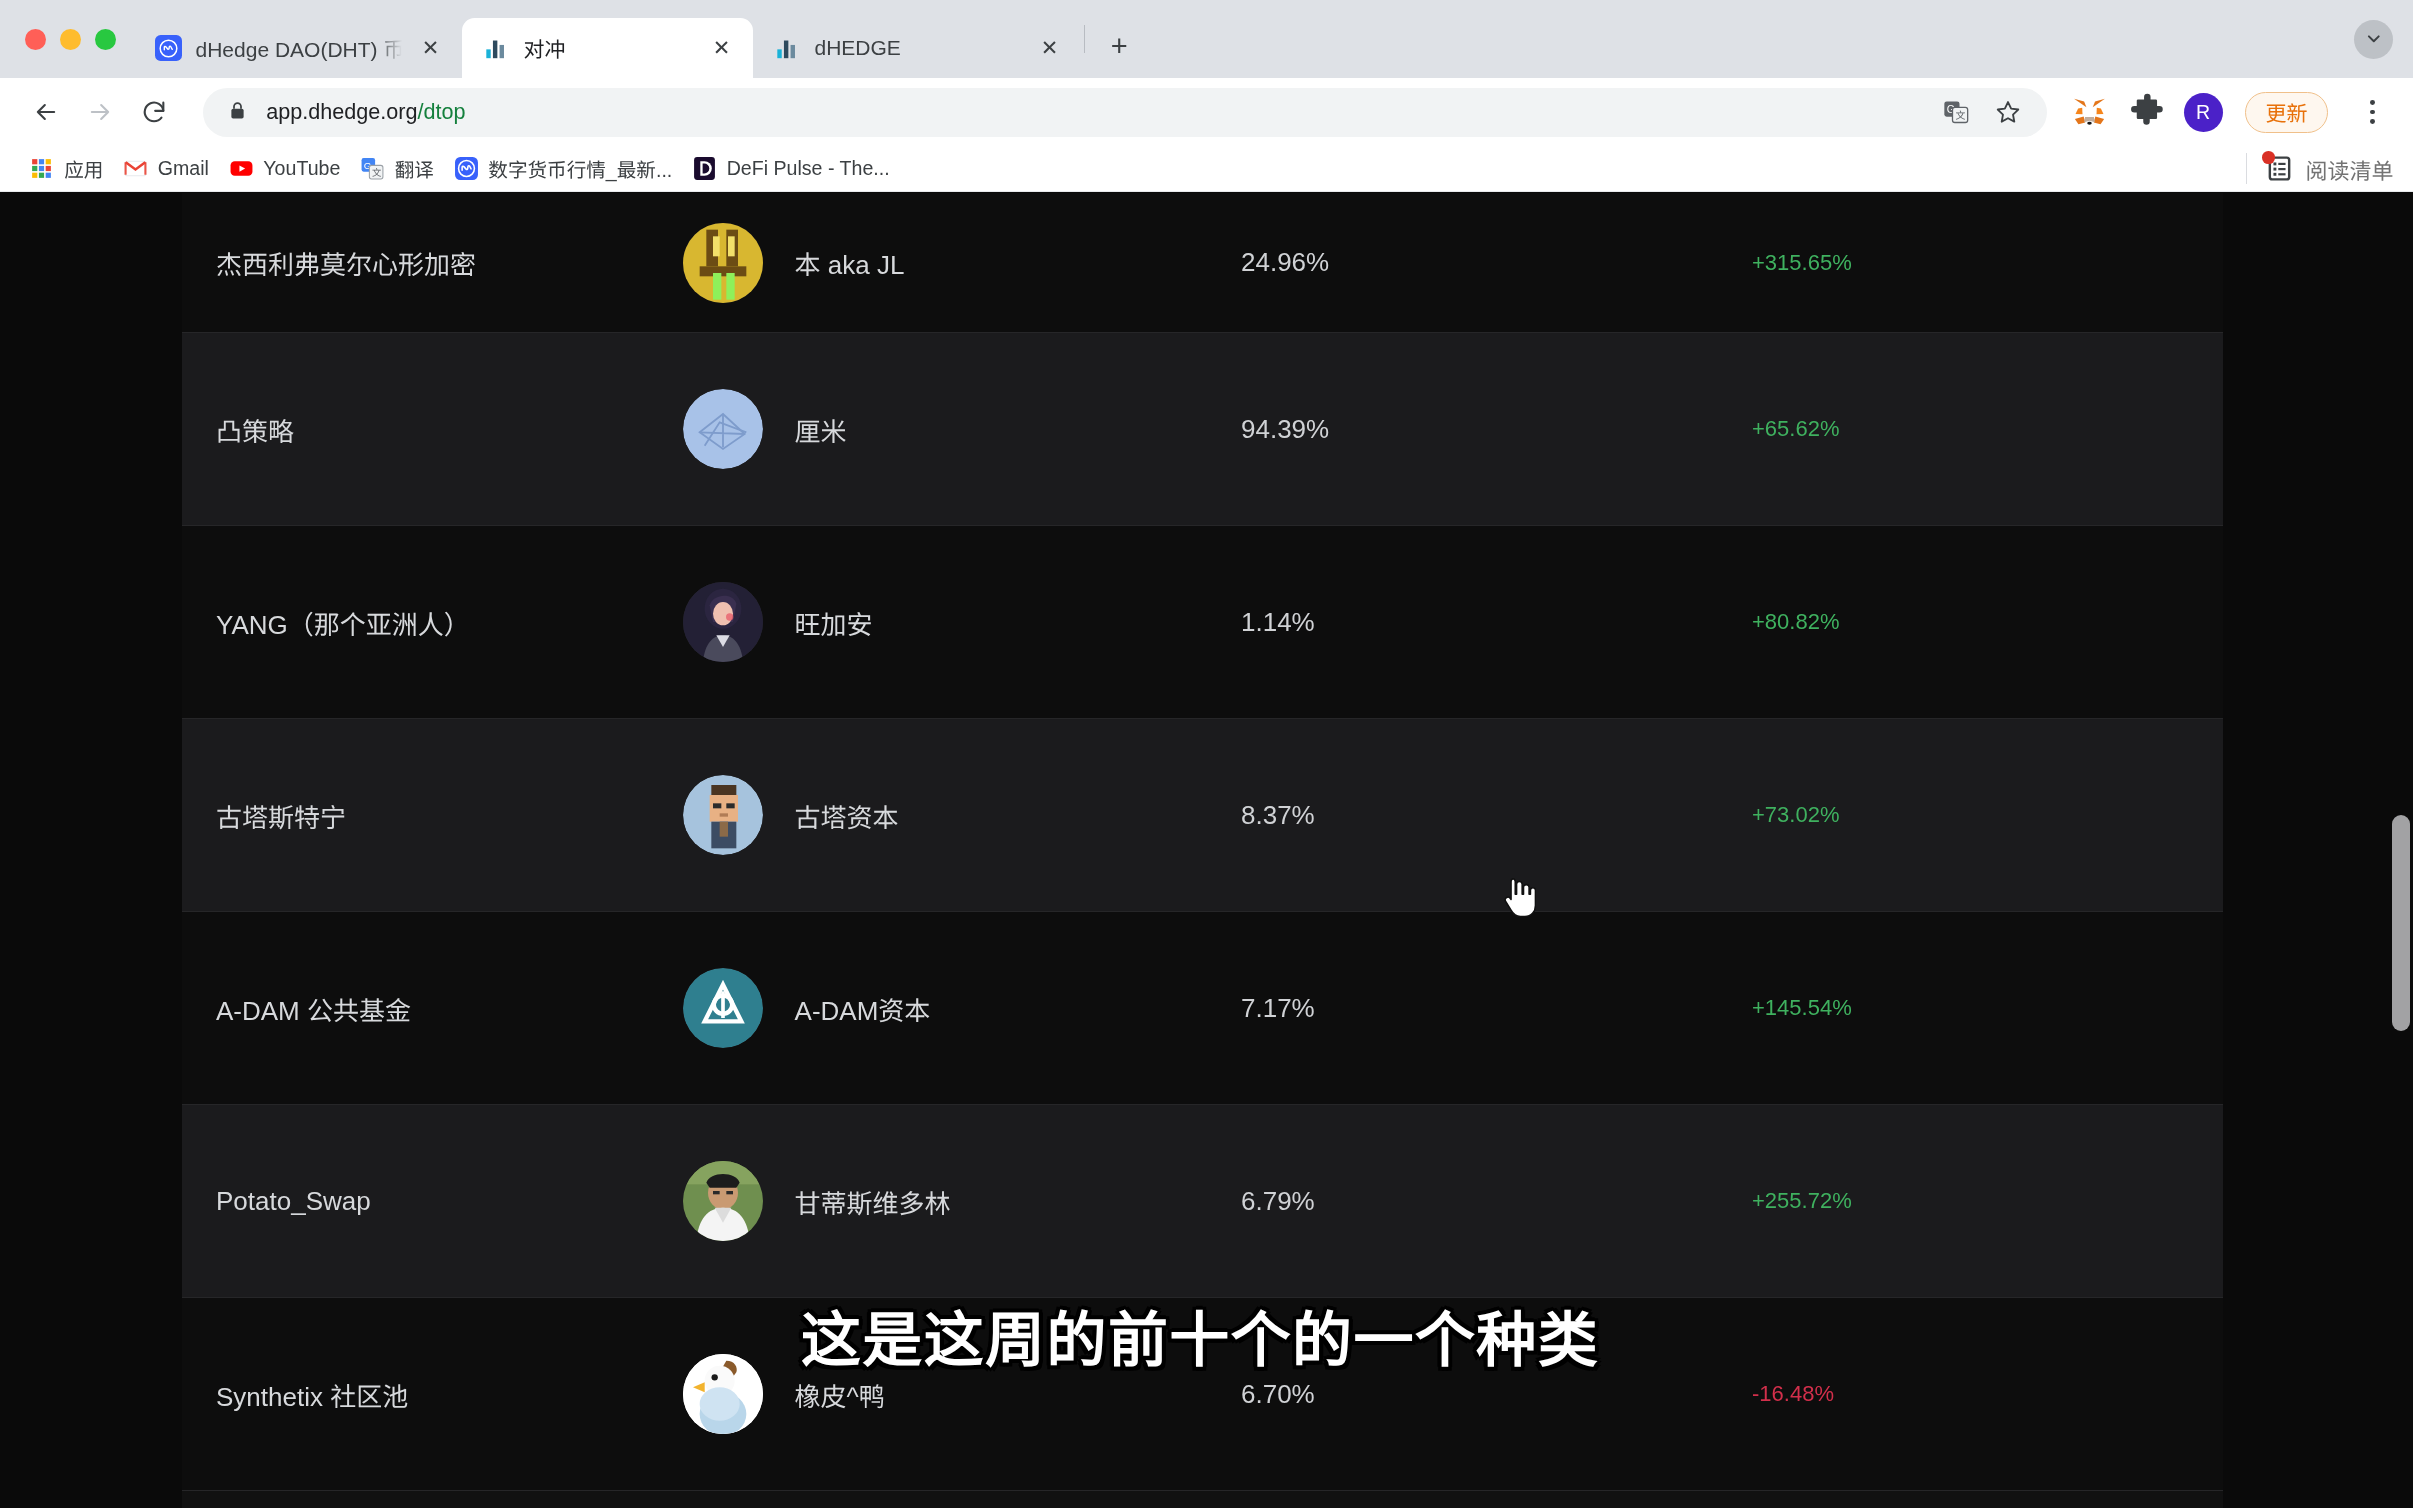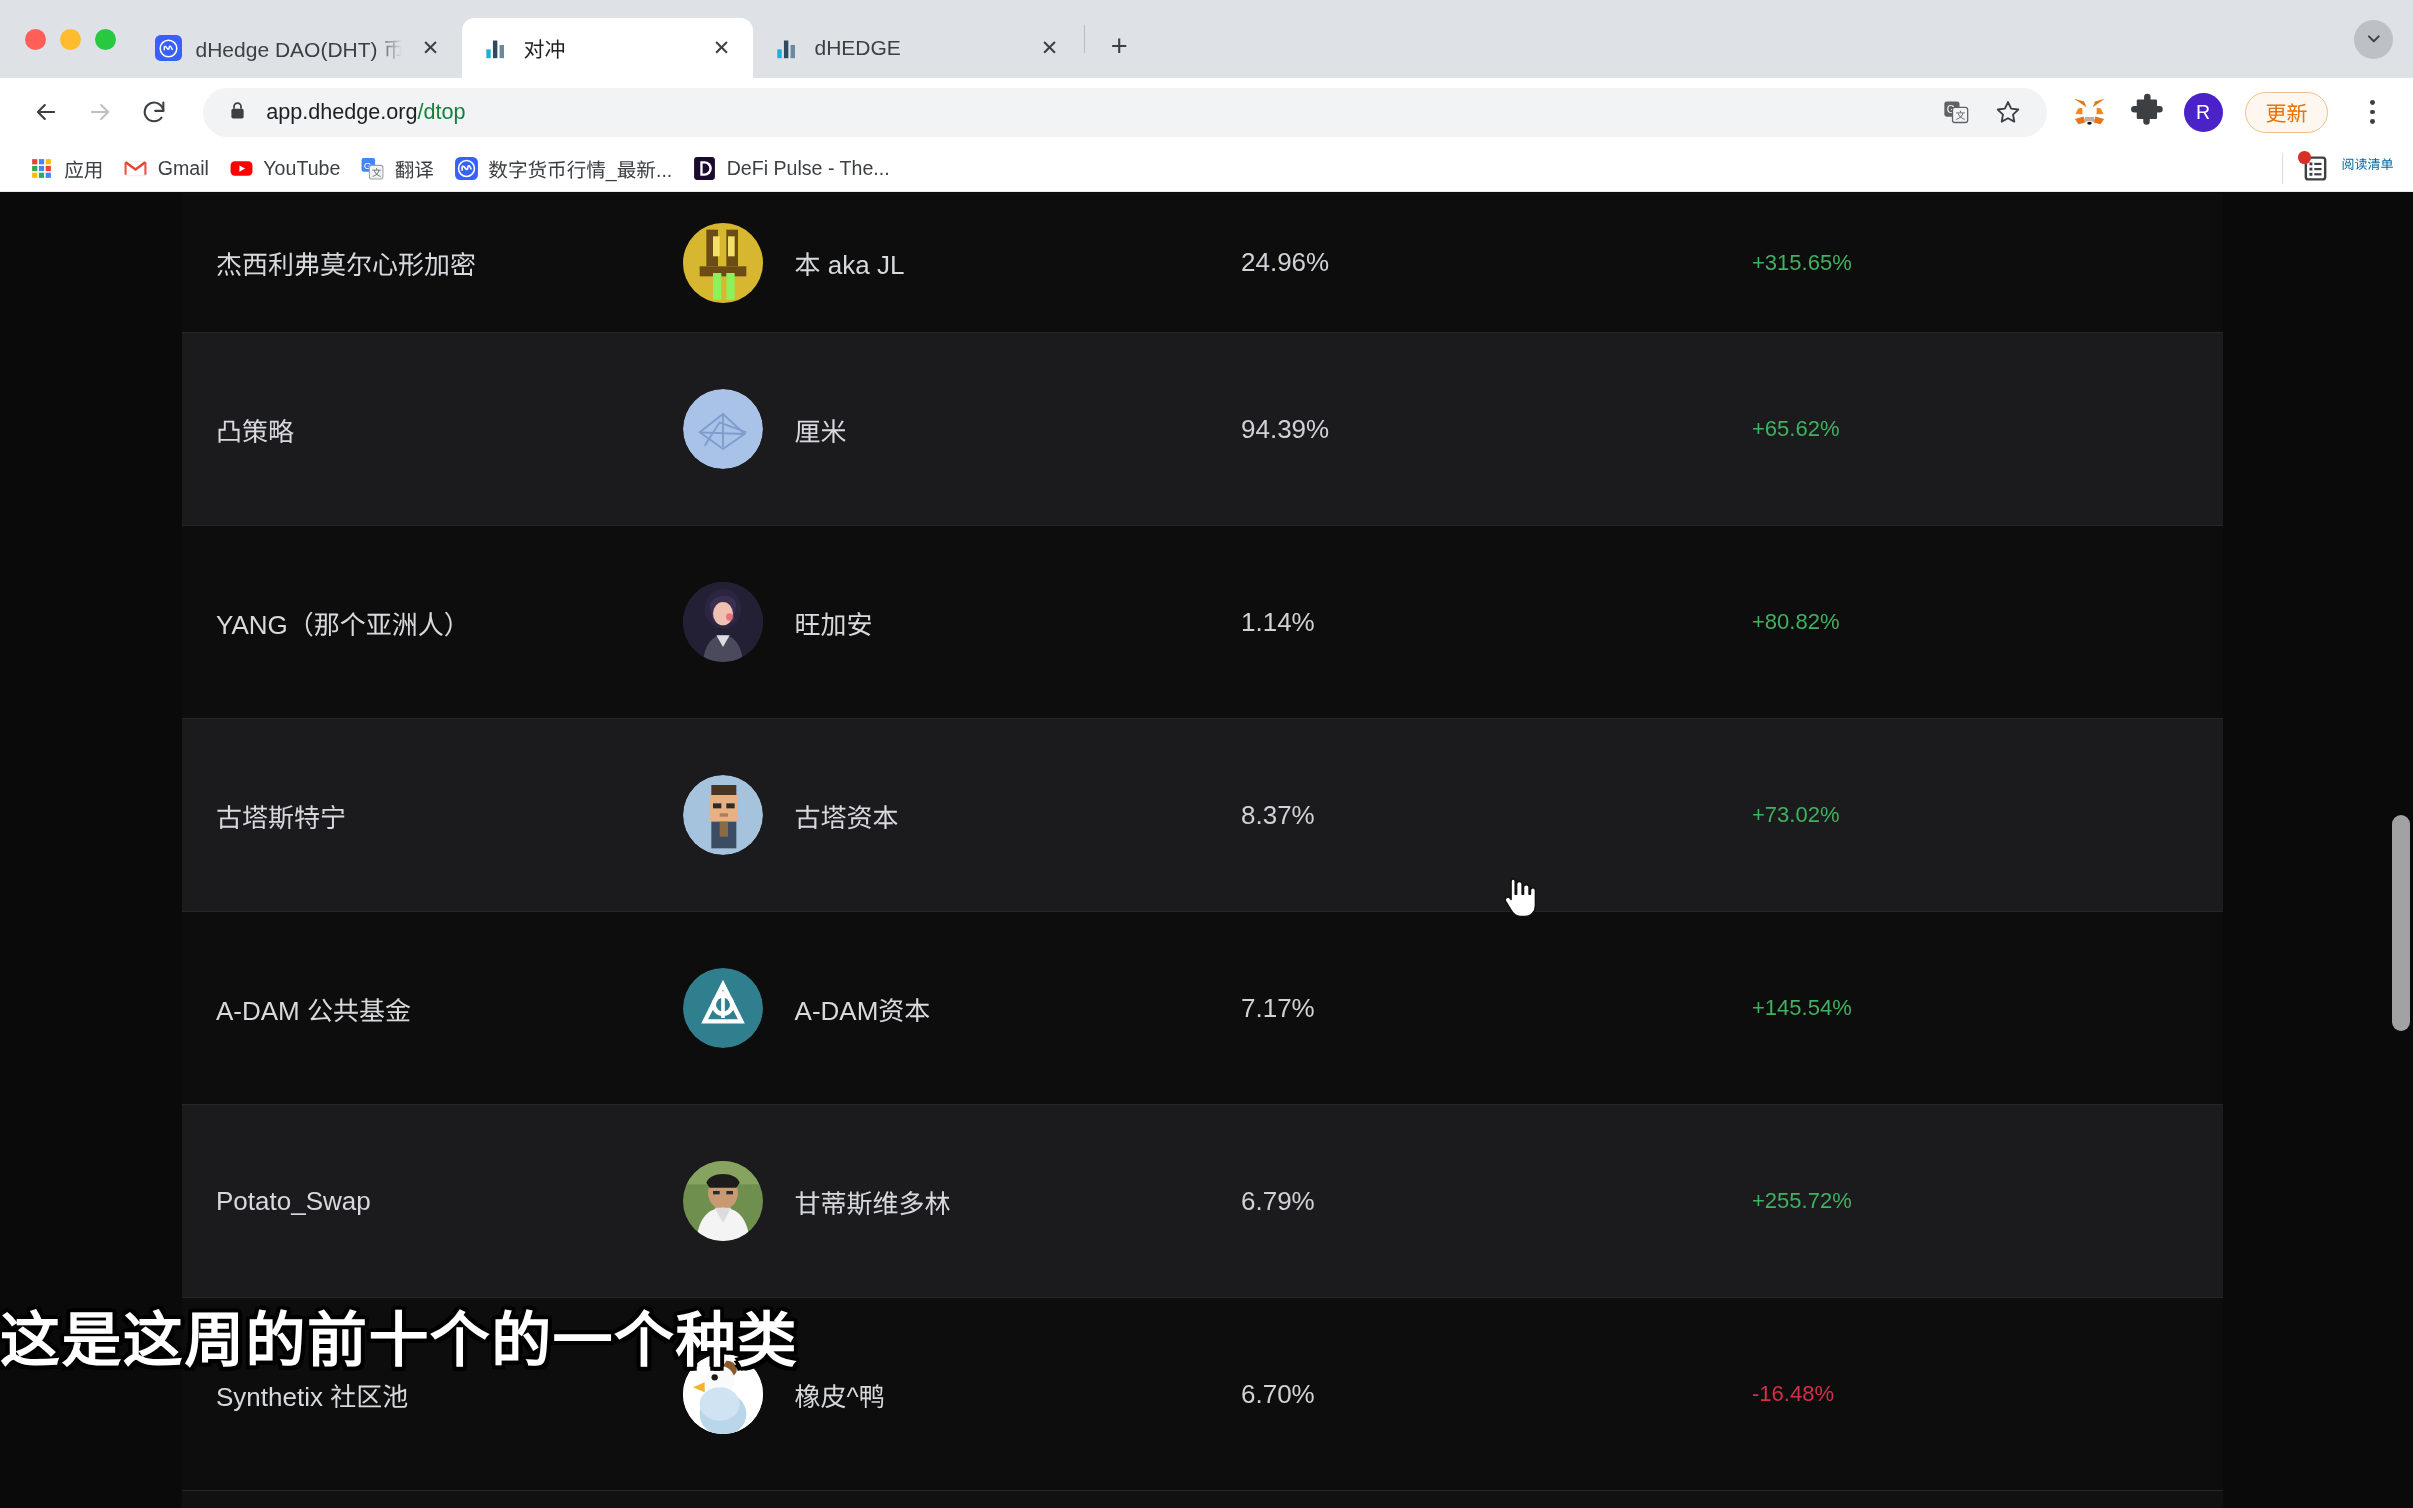--- a/index.html
+++ b/index.html
@@ -152,21 +152,21 @@
   .bm {
     display: flex; align-items: center;
     padding: 0 9.8px; height: 38px; border-radius: 5.6px;
     font-size: 19.6px; color: #3c4043;
     white-space: nowrap;
   }
   .bm-ico { width: 25px; height: 25px; margin-right: 9.8px; flex:0 0 25px; display:flex; align-items:center; justify-content:center;}
   .bm-ico svg, .bm-ico img { width: 25px; height: 25px; }
   .bm-right { margin-left: auto; display: flex; align-items: center; }
   .bm-sep { width: 1.4px; height: 31px; background: #dadce0; margin-right: 18px; }
-  .readlist { display: flex; align-items: flex-start; font-size: 13px; color: #0369a1; }
+  .readlist { display: flex; align-items: center; font-size: 22px; color: #737373; }
   .readlist .rl-ico { position: relative; width: 29px; height: 29px; margin-right: 11.2px; }
   .rl-badge {
     position: absolute; top: -2.8px; left: -2.8px;
     width: 12.6px; height: 12.6px; border-radius: 50%;
     background: #d93025;
   }
 
   
   .page {
     position: absolute; left: 0; right: 0;
@@ -224,20 +224,21 @@
   .cursor {
     position: absolute; left: 1500px; top: 684px;
     width: 36px; height: 43px; pointer-events: none;
   }
 
   
   .subtitle {
     position: absolute;
     left: 0; right: 13px;
     top: 1098px;
+    text-align: center;
     font-size: 60px;
     font-weight: 700;
     color: #ffffff;
     letter-spacing: 1.4px;
     text-shadow:
        3.5px  3.5px 0 #000,  -3.5px  3.5px 0 #000,
        3.5px -3.5px 0 #000,  -3.5px -3.5px 0 #000,
        0 4.2px 0 #000, 0 -4.2px 0 #000,
        4.2px 0 0 #000, -4.2px 0 0 #000;
     pointer-events: none;

